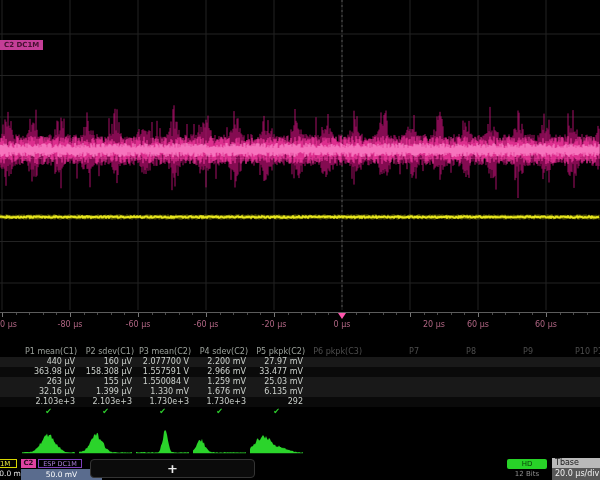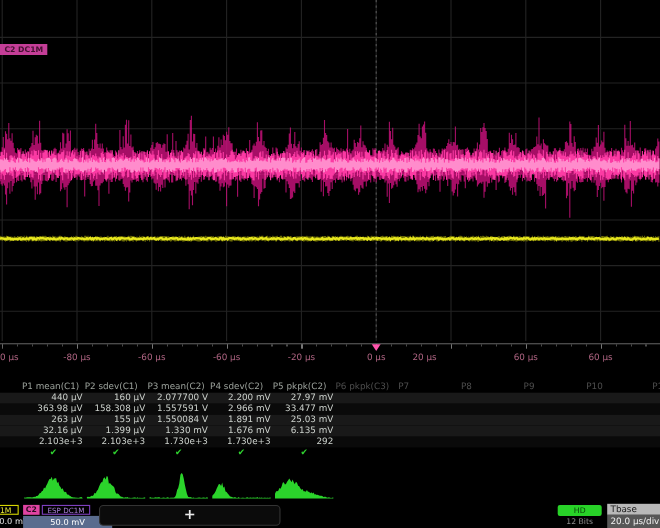--- a/index.html
+++ b/index.html
@@ -24,21 +24,21 @@
         border-top:6px solid #ff55ad;}
   
   .mtable{position:absolute;left:0;top:347px;width:600px;}
   .trow{display:flex;height:10px;line-height:10px;}
   .trow.stripe-a{background:#191919;}
   .trow.stripe-b{background:#0a0a0a;}
   .trow.status-row{height:9px;line-height:9px;background:#000;}
   .lead{width:20px;flex:none;}
   .tcell{width:57px;flex:none;font-size:8px;color:#cdd2cd;text-align:right;
         padding-right:2px;box-sizing:border-box;white-space:nowrap;}
-  .tcell.hdr{color:#9ba19b;text-align:left;padding-right:0;}
+  .tcell.hdr{color:#9ba19b;text-align:right;padding-right:0;}
   .tcell.hdr.dim{color:#4d4d4d;}
   .tcell.hdr.last{text-align:left;padding-left:3px;}
   .tcell.chk{text-align:center;color:#2fd32f;font-size:8px;padding-right:0;}
   
   #histicons{position:absolute;left:0;top:430px;}
   
   .bbar{position:absolute;left:0;top:458px;width:600px;height:22px;background:#000;}
   .chip{position:absolute;box-sizing:border-box;text-align:center;white-space:nowrap;}
   .c1-chip{left:-17px;top:1px;width:34px;height:9px;border:1px solid #d6d600;
         color:#e9e93a;font-size:7px;line-height:8px;}
@@ -101,21 +101,21 @@
 
 <div class="axis" id="axis">
   <div class="tick-minor"></div>
   <div class="tick-major"></div>
 <span class="axis-label" style="left:2px">-100 µs</span>
     <span class="axis-label" style="left:70px">-80 µs</span>
     <span class="axis-label" style="left:138px">-60 µs</span>
     <span class="axis-label" style="left:206px">-60 µs</span>
     <span class="axis-label" style="left:274px">-20 µs</span>
     <span class="axis-label" style="left:342px">0 µs</span>
-    <span class="axis-label" style="left:386px">20 µs</span>
+    <span class="axis-label" style="left:434px">20 µs</span>
     <span class="axis-label" style="left:478px">60 µs</span>
     <span class="axis-label" style="left:546px">60 µs</span>
     <div class="trigger-marker" style="left:342px"></div>
   </div>
 
 <div class="mtable" id="mtable">
     <div class="trow">
       <div class="lead"></div>
       <div class="tcell hdr">P1 mean(C1)</div>
       <div class="tcell hdr">P2 sdev(C1)</div>
@@ -155,21 +155,21 @@
       <div class="tcell"></div>
       <div class="tcell"></div>
       <div class="tcell"></div>
       <div class="tcell"></div>
     </div>
     <div class="trow stripe-a">
       <div class="lead"></div>
       <div class="tcell">263 µV</div>
       <div class="tcell">155 µV</div>
       <div class="tcell">1.550084 V</div>
-      <div class="tcell">1.891 mV</div>
+      <div class="tcell">1.259 mV</div>
       <div class="tcell">25.03 mV</div>
       <div class="tcell"></div>
       <div class="tcell"></div>
       <div class="tcell"></div>
       <div class="tcell"></div>
       <div class="tcell"></div>
       <div class="tcell"></div>
     </div>
     <div class="trow stripe-a">
       <div class="lead"></div>

